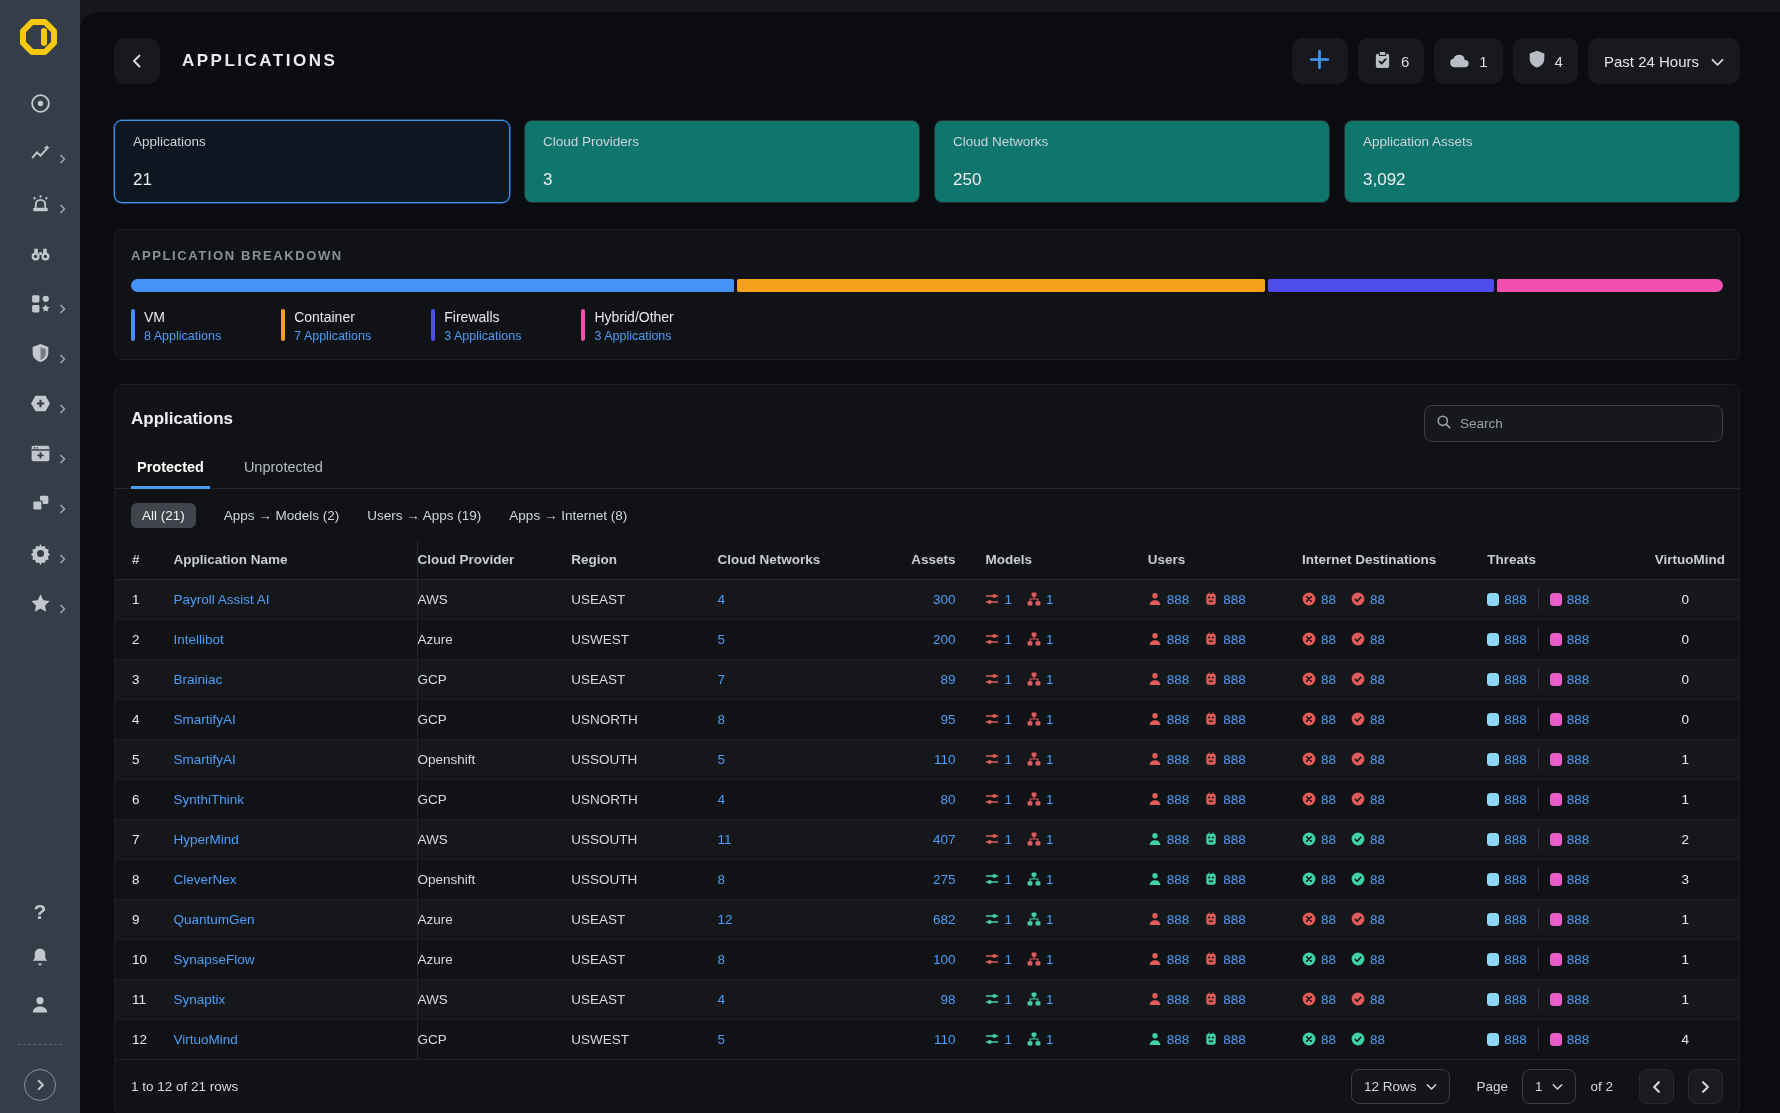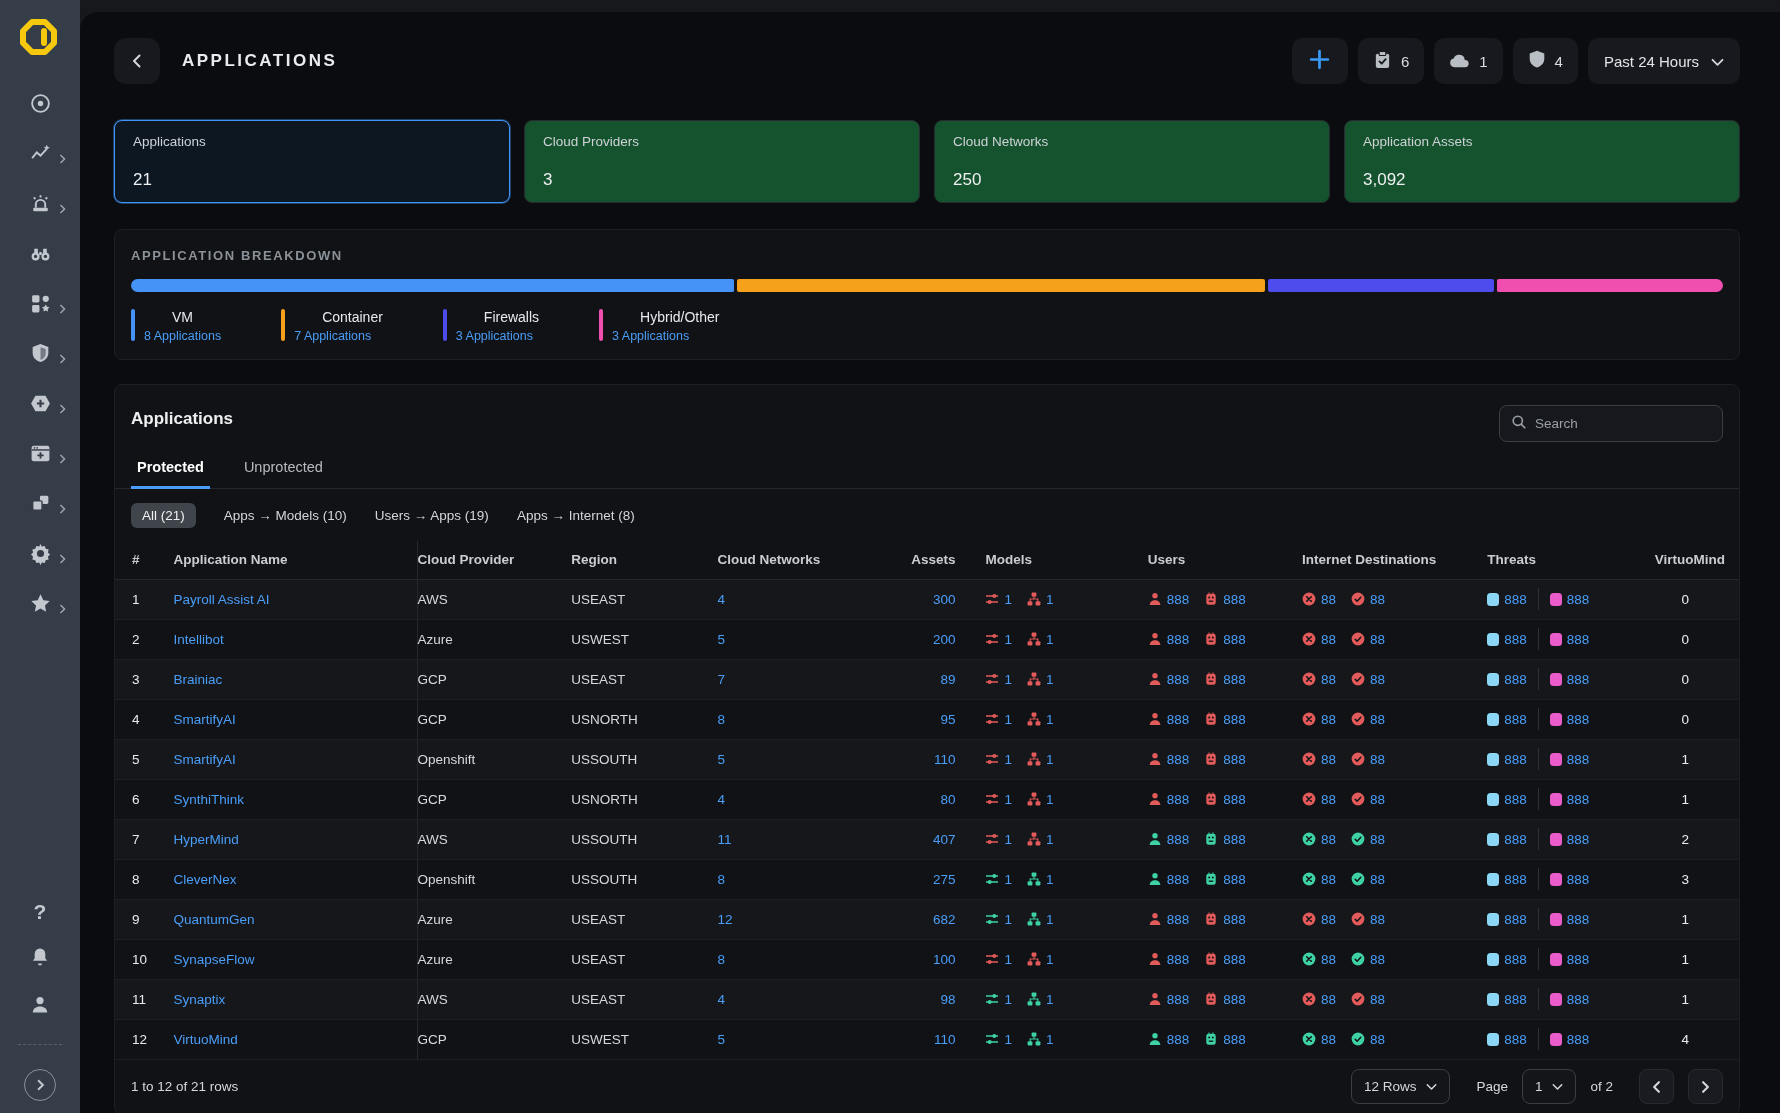--- a/index.html
+++ b/index.html
@@ -32,45 +32,45 @@
   .page-title { font-size:17px; font-weight:bold; letter-spacing:2.5px; color:#e9ebee; }
   .hdr-right { display:flex; align-items:center; gap:10px; }
   .hdr-btn { height:46px; border-radius:10px; background:#17191e; display:flex; align-items:center;
     justify-content:center; gap:9px; padding:0 15px; color:#dadde1; font-size:15px; cursor:pointer; }
   .hdr-btn.add { width:56px; }
   .time-btn { height:46px; border-radius:10px; background:#17191e; display:flex; align-items:center;
     gap:12px; padding:0 16px; color:#e2e4e8; font-size:15px; cursor:pointer; }
 
   
   .cards { display:flex; gap:14px; margin-top:36px; }
-  .card { flex:1; background:#14532d; border:1px solid #272a2f; border-radius:8px;
+  .card { flex:1; background:#0f766e; border:1px solid #272a2f; border-radius:8px;
     padding:13px 18px 12px; cursor:pointer; }
   .card .lbl { font-size:13.5px; color:#ced2d7; }
   .card .val { font-size:17px; color:#edeff1; margin-top:21px; }
   .card.selected { border-color:#3f95f5; background:#0d1722; box-shadow:0 0 0 1px rgba(63,149,245,.4); }
 
   
   .panel { background:#101215; border:1px solid #1c1f24; border-radius:8px; }
   .breakdown { margin-top:26px; padding:18px 16px 16px; }
   .bd-title { font-size:13px; font-weight:bold; letter-spacing:1.6px; color:#8b9198; }
   .bar { display:flex; gap:3px; height:13px; margin-top:16px; }
   .bar .seg { border-radius:2px; cursor:pointer; }
   .bar .seg:first-child { border-radius:7px 2px 2px 7px; }
   .bar .seg:last-child { border-radius:2px 7px 7px 2px; }
   .legend { display:flex; margin-top:17px; }
   .legend-item { display:flex; margin-right:60px; min-width:88px; }
   .legend-bar { width:4px; height:32px; border-radius:2px; margin-right:9px; flex-shrink:0; }
-  .legend-lbl { font-size:14px; color:#e7e9ec;margin-left:28px; }
+  .legend-lbl { font-size:14px; color:#e7e9ec; }
   .legend-cnt { font-size:12.5px; color:#4a9ef8; margin-top:4px; cursor:pointer; }
 
   
   .apps-panel { margin-top:24px; padding-top:20px; }
   .apps-head { display:flex; align-items:flex-start; justify-content:space-between; padding:0 16px; }
   .apps-title { font-size:17px; font-weight:bold; color:#edeff1; margin-top:4px; }
-  .search { width:224px; height:37px; background:#16181d; border:1px solid #3b3f45; border-radius:8px;
+  .search { width:299px; height:37px; background:#16181d; border:1px solid #3b3f45; border-radius:8px;
     display:flex; align-items:center; gap:8px; padding:0 11px; }
   .search input { flex:1; background:transparent; border:none; outline:none; color:#d6d9dd;
     font-size:13.5px; font-family:"Liberation Sans", sans-serif; }
   .search input::placeholder { color:#9aa0a7; }
 
   .tabs { display:flex; gap:28px; margin-top:17px; padding:0 16px; border-bottom:1px solid #24272c; }
   .tab { font-size:14.5px; color:#b7bbc1; padding:0 6px 11px; cursor:pointer; }
   .tab.active { color:#ffffff; font-weight:bold; border-bottom:3px solid #4a9ef8; margin-bottom:-1px; }
 
   .chips { display:flex; align-items:center; gap:28px; margin-top:14px; padding:0 16px; }
@@ -385,21 +385,21 @@
         </div>
       </div>
 
       <div class="tabs">
         <div class="tab active">Protected</div>
         <div class="tab">Unprotected</div>
       </div>
 
       <div class="chips">
         <div class="chip active">All (21)</div>
-        <div class="chip">Apps → Models (10)</div>
+        <div class="chip">Apps → Models (2)</div>
         <div class="chip">Users → Apps (19)</div>
         <div class="chip">Apps → Internet (8)</div>
       </div>
 
       <table>
         <colgroup>
           <col style="width:3.6%">
             <col style="width:15%">
             <col style="width:9.5%">
             <col style="width:9%">

